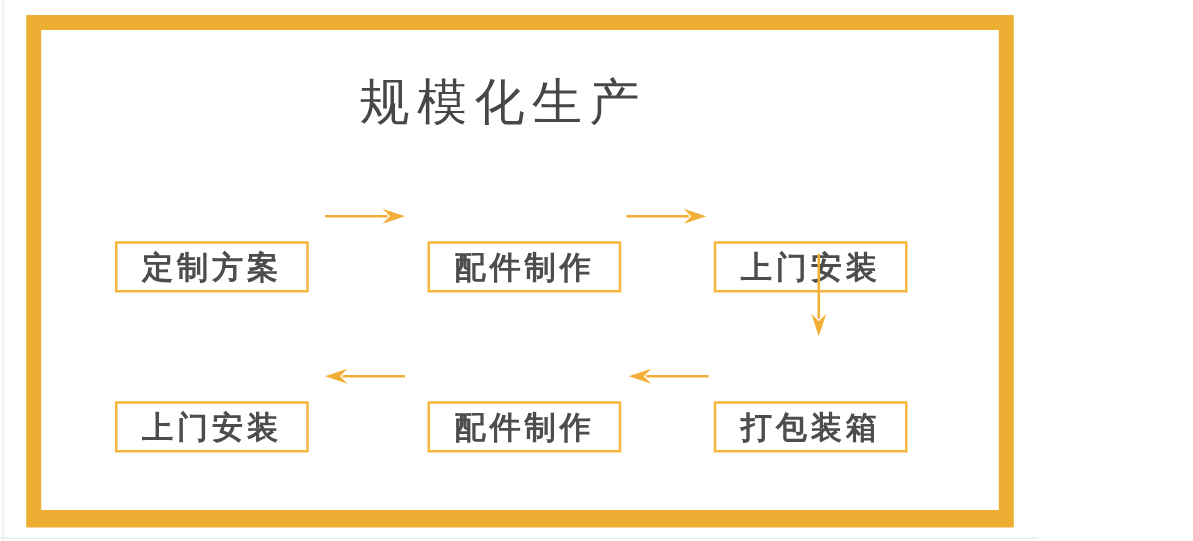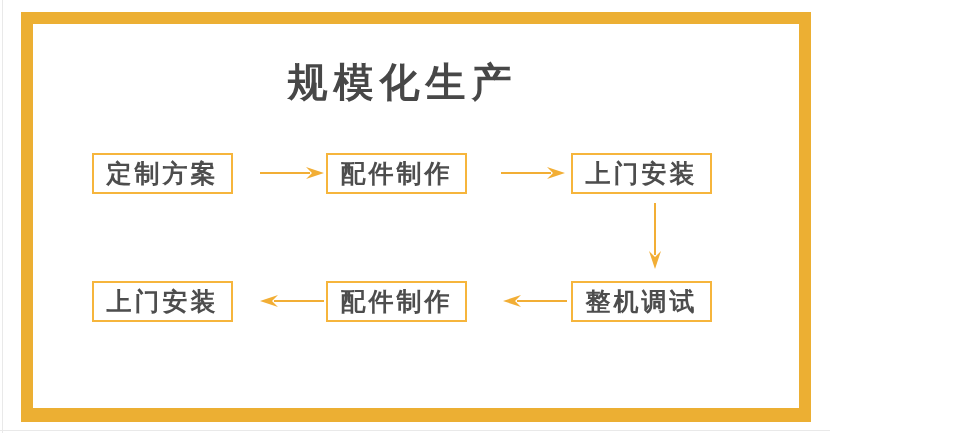--- a/index.html
+++ b/index.html
@@ -35,44 +35,45 @@
     border: 12px solid var(--frame);
     border-bottom-width: 14px;
     background: transparent;
   }
   .diagram-title {
     position: absolute;
     left: 21px; top: 58px;
     width: 763px;
     text-align: center;
     font-size: 40px;
-    font-weight: bold;
+    font-weight: normal;
     color: var(--title);
     letter-spacing: 6px;
     line-height: 48px;
     white-space: nowrap;
   }
   .step-box {
     position: absolute;
-    width: 141px; height: 41px;
+    width: 155px; height: 41px;
     border: 2px solid var(--box);
     background: #ffffff;
     display: flex;
     align-items: center;
     justify-content: center;
     font-size: 25px;
     font-weight: bold;
     color: var(--text);
     letter-spacing: 3px;
     white-space: nowrap;
+    margin-top: 40px;
   }
   .row1 { top: 153px; }
   .row2 { top: 281px; }
   .col1 { left: 92px; }
-  .col2 { left: 326px; }
+  .col2 { left: 342px; }
   .col3 { left: 571px; }
   .arrow {
     position: absolute;
     display: block;
   }
   .arrow line { stroke: var(--arrow); stroke-width: 2; }
   .arrow polygon { fill: var(--arrow); }
 </style>
 </head>
 <body>
@@ -105,21 +106,21 @@
 <div class="step-box row1 col3">
   <span>上门安装</span>
 </div>
 
 <svg class="arrow" style="left:647px; top:203px;" width="16" height="66">
   <line x1="8" y1="0" x2="8" y2="52"></line>
   <polygon points="8,66 2,48 8,54 14,48"></polygon>
 </svg>
 
 <div class="step-box row2 col3">
-  <span>整机调试</span>
+  <span>打包装箱</span>
 </div>
 
 <svg class="arrow" style="left:503px; top:293px;" width="64" height="16">
   <line x1="14" y1="8" x2="64" y2="8"></line>
   <polygon points="0,8 18,2 12,8 18,14"></polygon>
 </svg>
 
 <div class="step-box row2 col2">
   <span>配件制作</span>
 </div>

